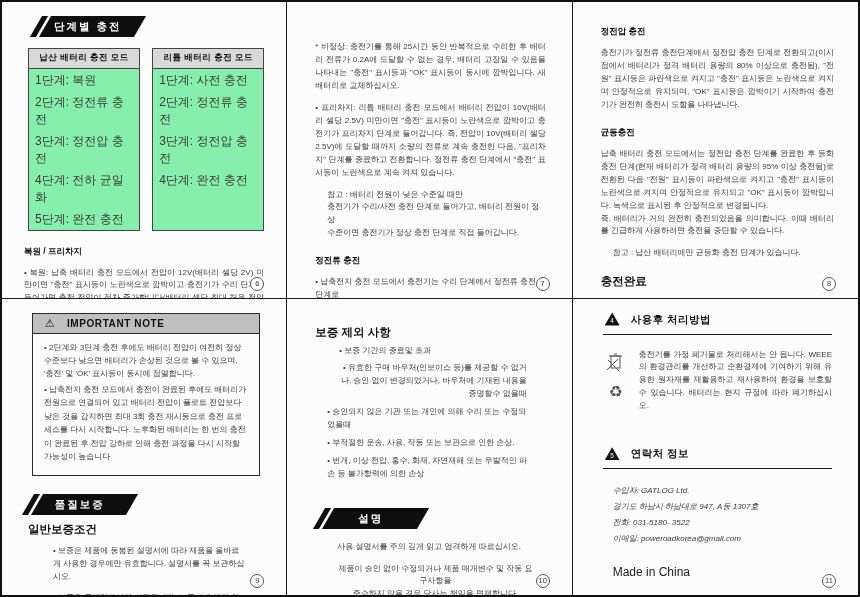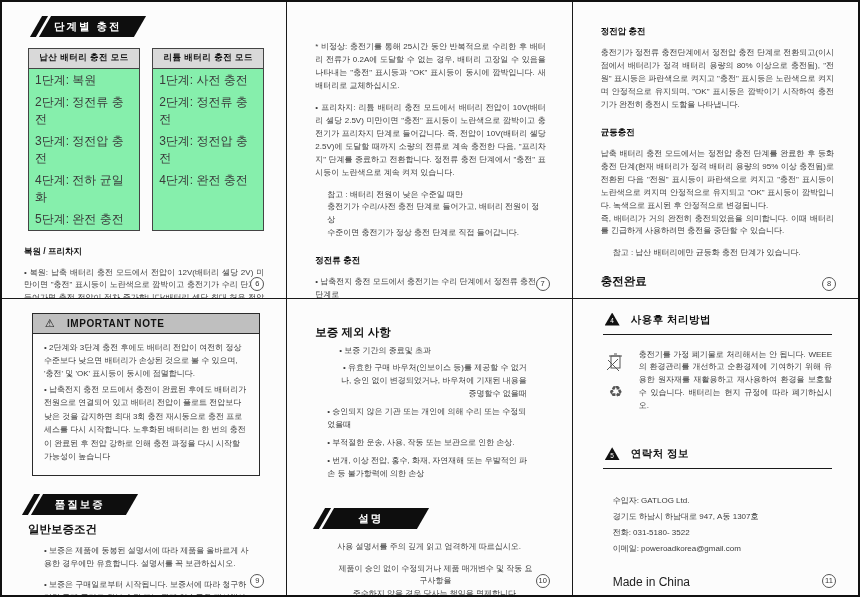--- a/index.html
+++ b/index.html
@@ -64,25 +64,25 @@
   .tri { position:relative; width:15px; height:13px; background:#111; clip-path:polygon(50% 0,100% 100%,0 100%); flex:0 0 auto; }
   .tri span { position:absolute; left:0; right:0; bottom:0; text-align:center; color:#fff; font-size:6.5px; line-height:8.5px; }
   .sech .t { font-weight:bold; font-size:10.5px; color:#111; letter-spacing:0.5px; }
   .rule { border:none; border-top:1.5px solid #1a1a1a; margin:0 0 14px; }
 
   .disposal { display:flex; gap:10px; margin-bottom:34px; }
   .dispicons { width:26px; display:flex; flex-direction:column; gap:9px; align-items:center; padding-top:3px; flex:0 0 auto; }
   .recycle-glyph { font-size:16px; color:#555; line-height:1; }
   .disposal .p { margin:0; flex:1; }
 
-  .contact { margin:24px 0 0 10px; }
+  .contact { margin:14px 0 0 10px;font-style:italic; }
   .contact div { font-size:8px; line-height:2.0; color:#3a3a3a; }
   .madein { font-size:12px; color:#222; margin:18px 0 0 10px; }
 
-  .bullets .p { margin:8px 8px; }
+  .bullets .p { margin:8px 17px; }
   .mb0 { margin-bottom:0; }
 </style>
 </head>
 <body>
 
 <div class="sheet">
 
   <section class="panel bdr bdb" id="p1">
     <div class="banner">
       <span>단계별 충전</span>

